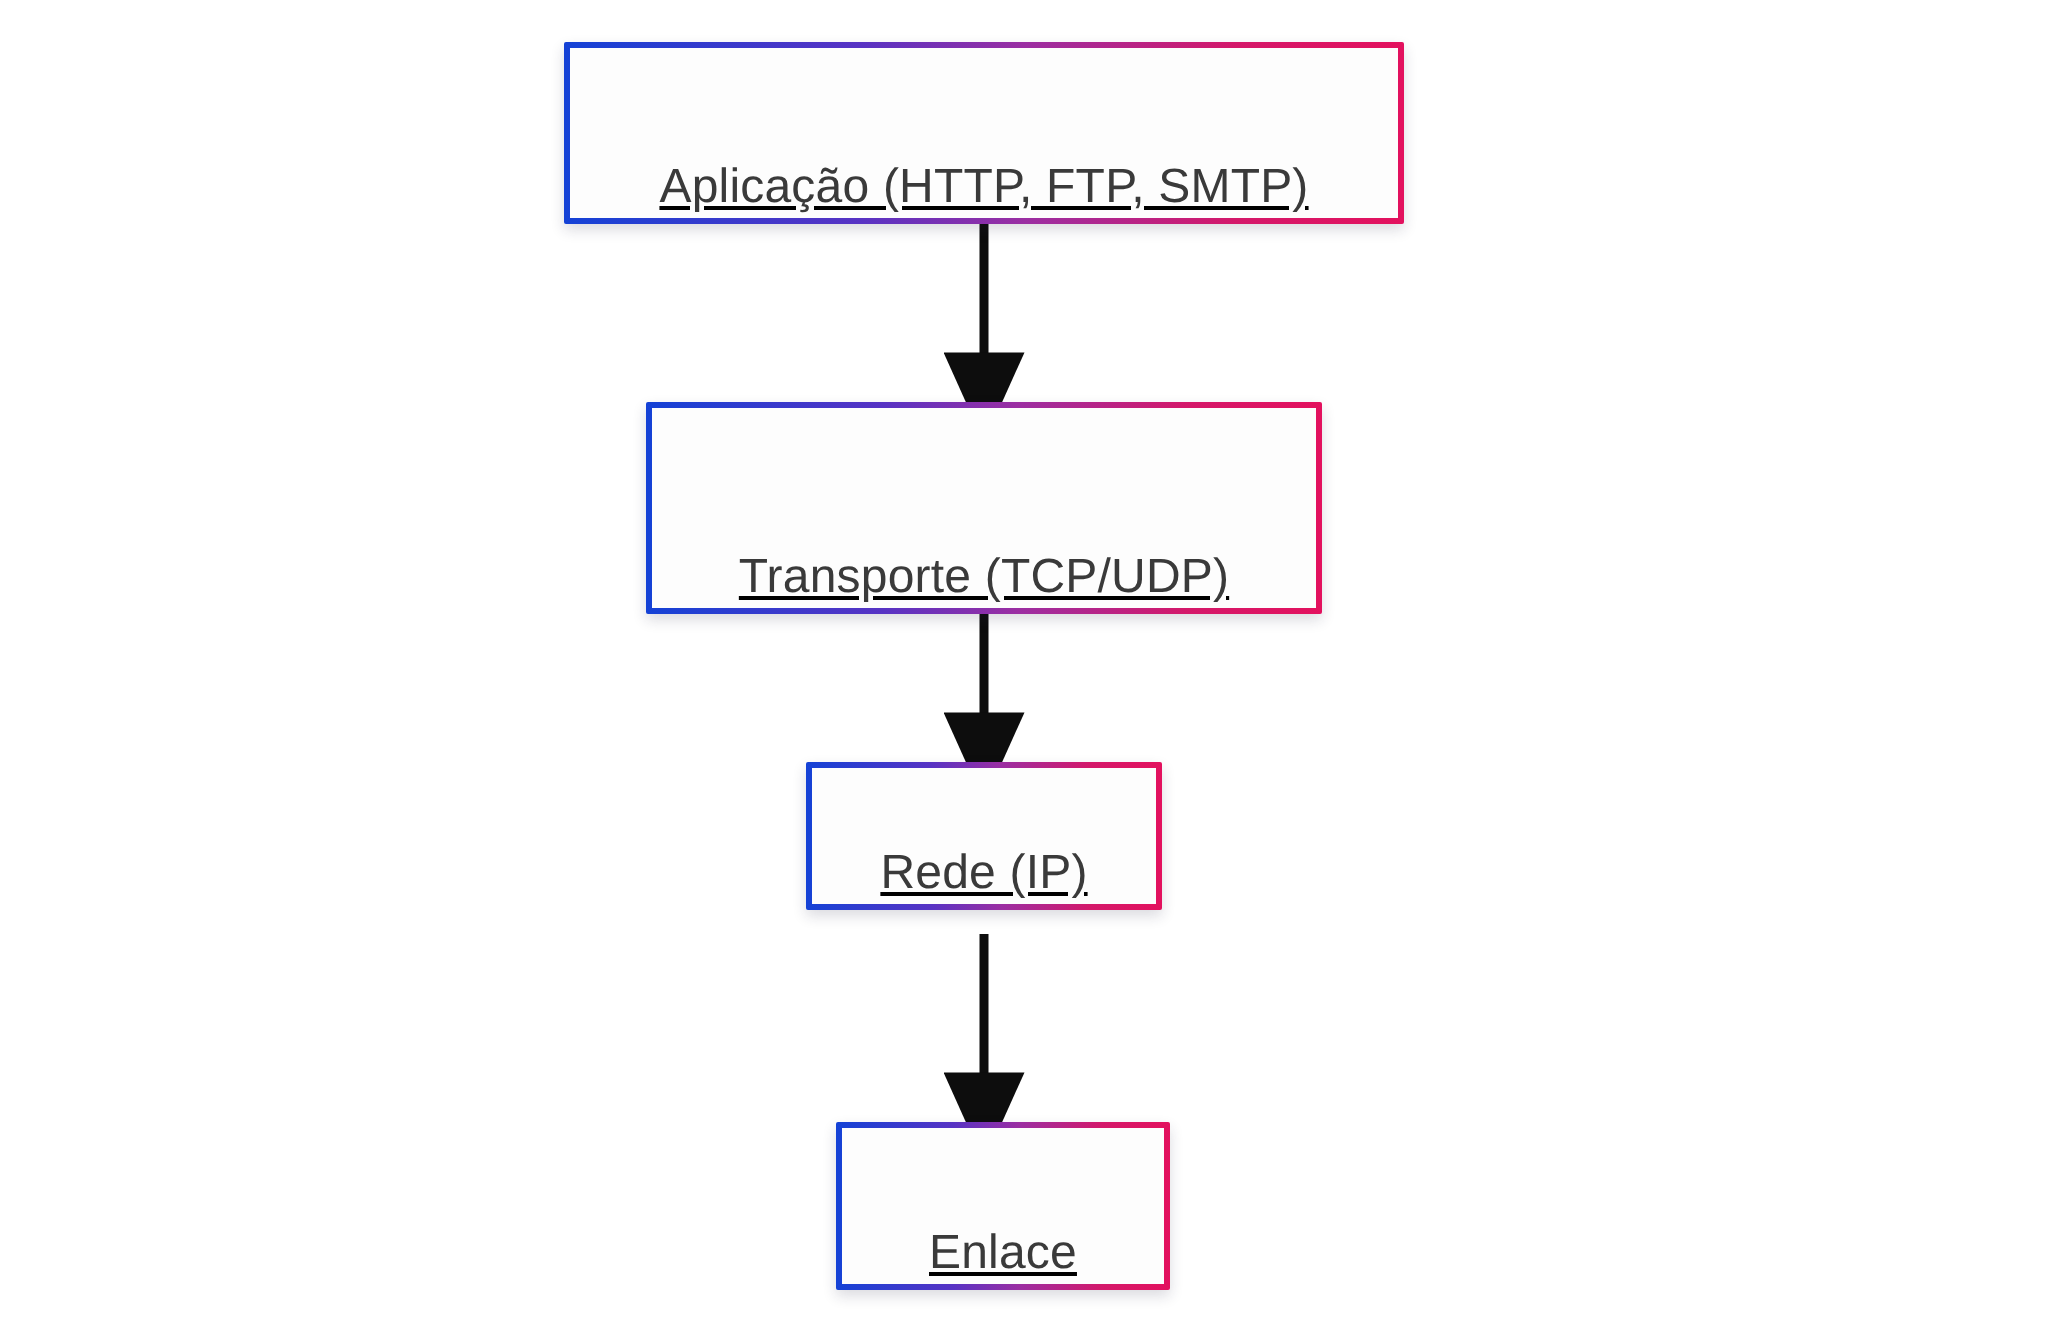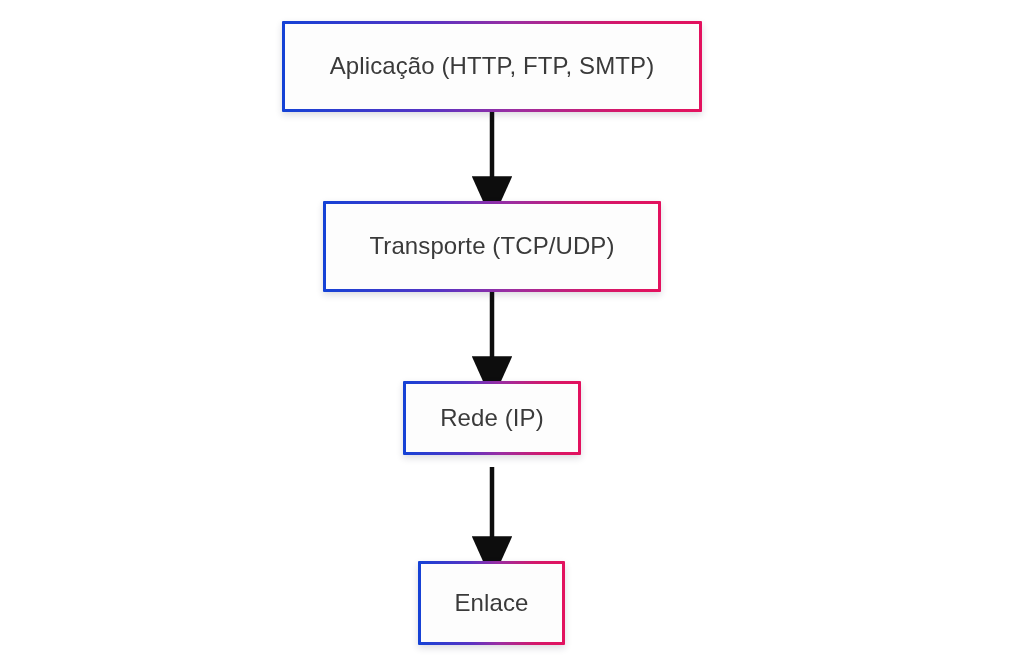--- a/index.html
+++ b/index.html
@@ -28,22 +28,23 @@
     background: #fdfdfd;
     border: 3px solid transparent;
     border-radius: 1px;
     background-image:
       linear-gradient(#fdfdfd, #fdfdfd),
       linear-gradient(90deg, #1442d6 0%, #5733c4 35%, #9b2ea2 55%, #d4186a 80%, #e3115e 100%);
     background-origin: border-box;
     background-clip: padding-box, border-box;
     box-shadow: 0 3px 7px rgba(30, 30, 60, 0.16);
     display: flex;
-    align-items: center;
+    align-items: flex-end;
     justify-content: center;
+    text-decoration: underline;
   }
 
   .node-label {
     color: #3a3a3a;
     font-size: 24px;
     line-height: 1.2;
     letter-spacing: 0.1px;
     white-space: nowrap;
     text-align: center;
   }
@@ -51,32 +52,32 @@
   #node-application {
     left: 282px;
     top: 21px;
     width: 420px;
     height: 91px;
   }
   #node-transport {
     left: 323px;
     top: 201px;
     width: 338px;
-    height: 91px;
+    height: 106px;
   }
   #node-network {
     left: 403px;
     top: 381px;
     width: 178px;
     height: 74px;
   }
   #node-link {
     left: 418px;
     top: 561px;
-    width: 147px;
+    width: 167px;
     height: 84px;
   }
 
   
   .connector {
     position: absolute;
     left: 0;
     top: 0;
     width: 1024px;
     height: 669px;

